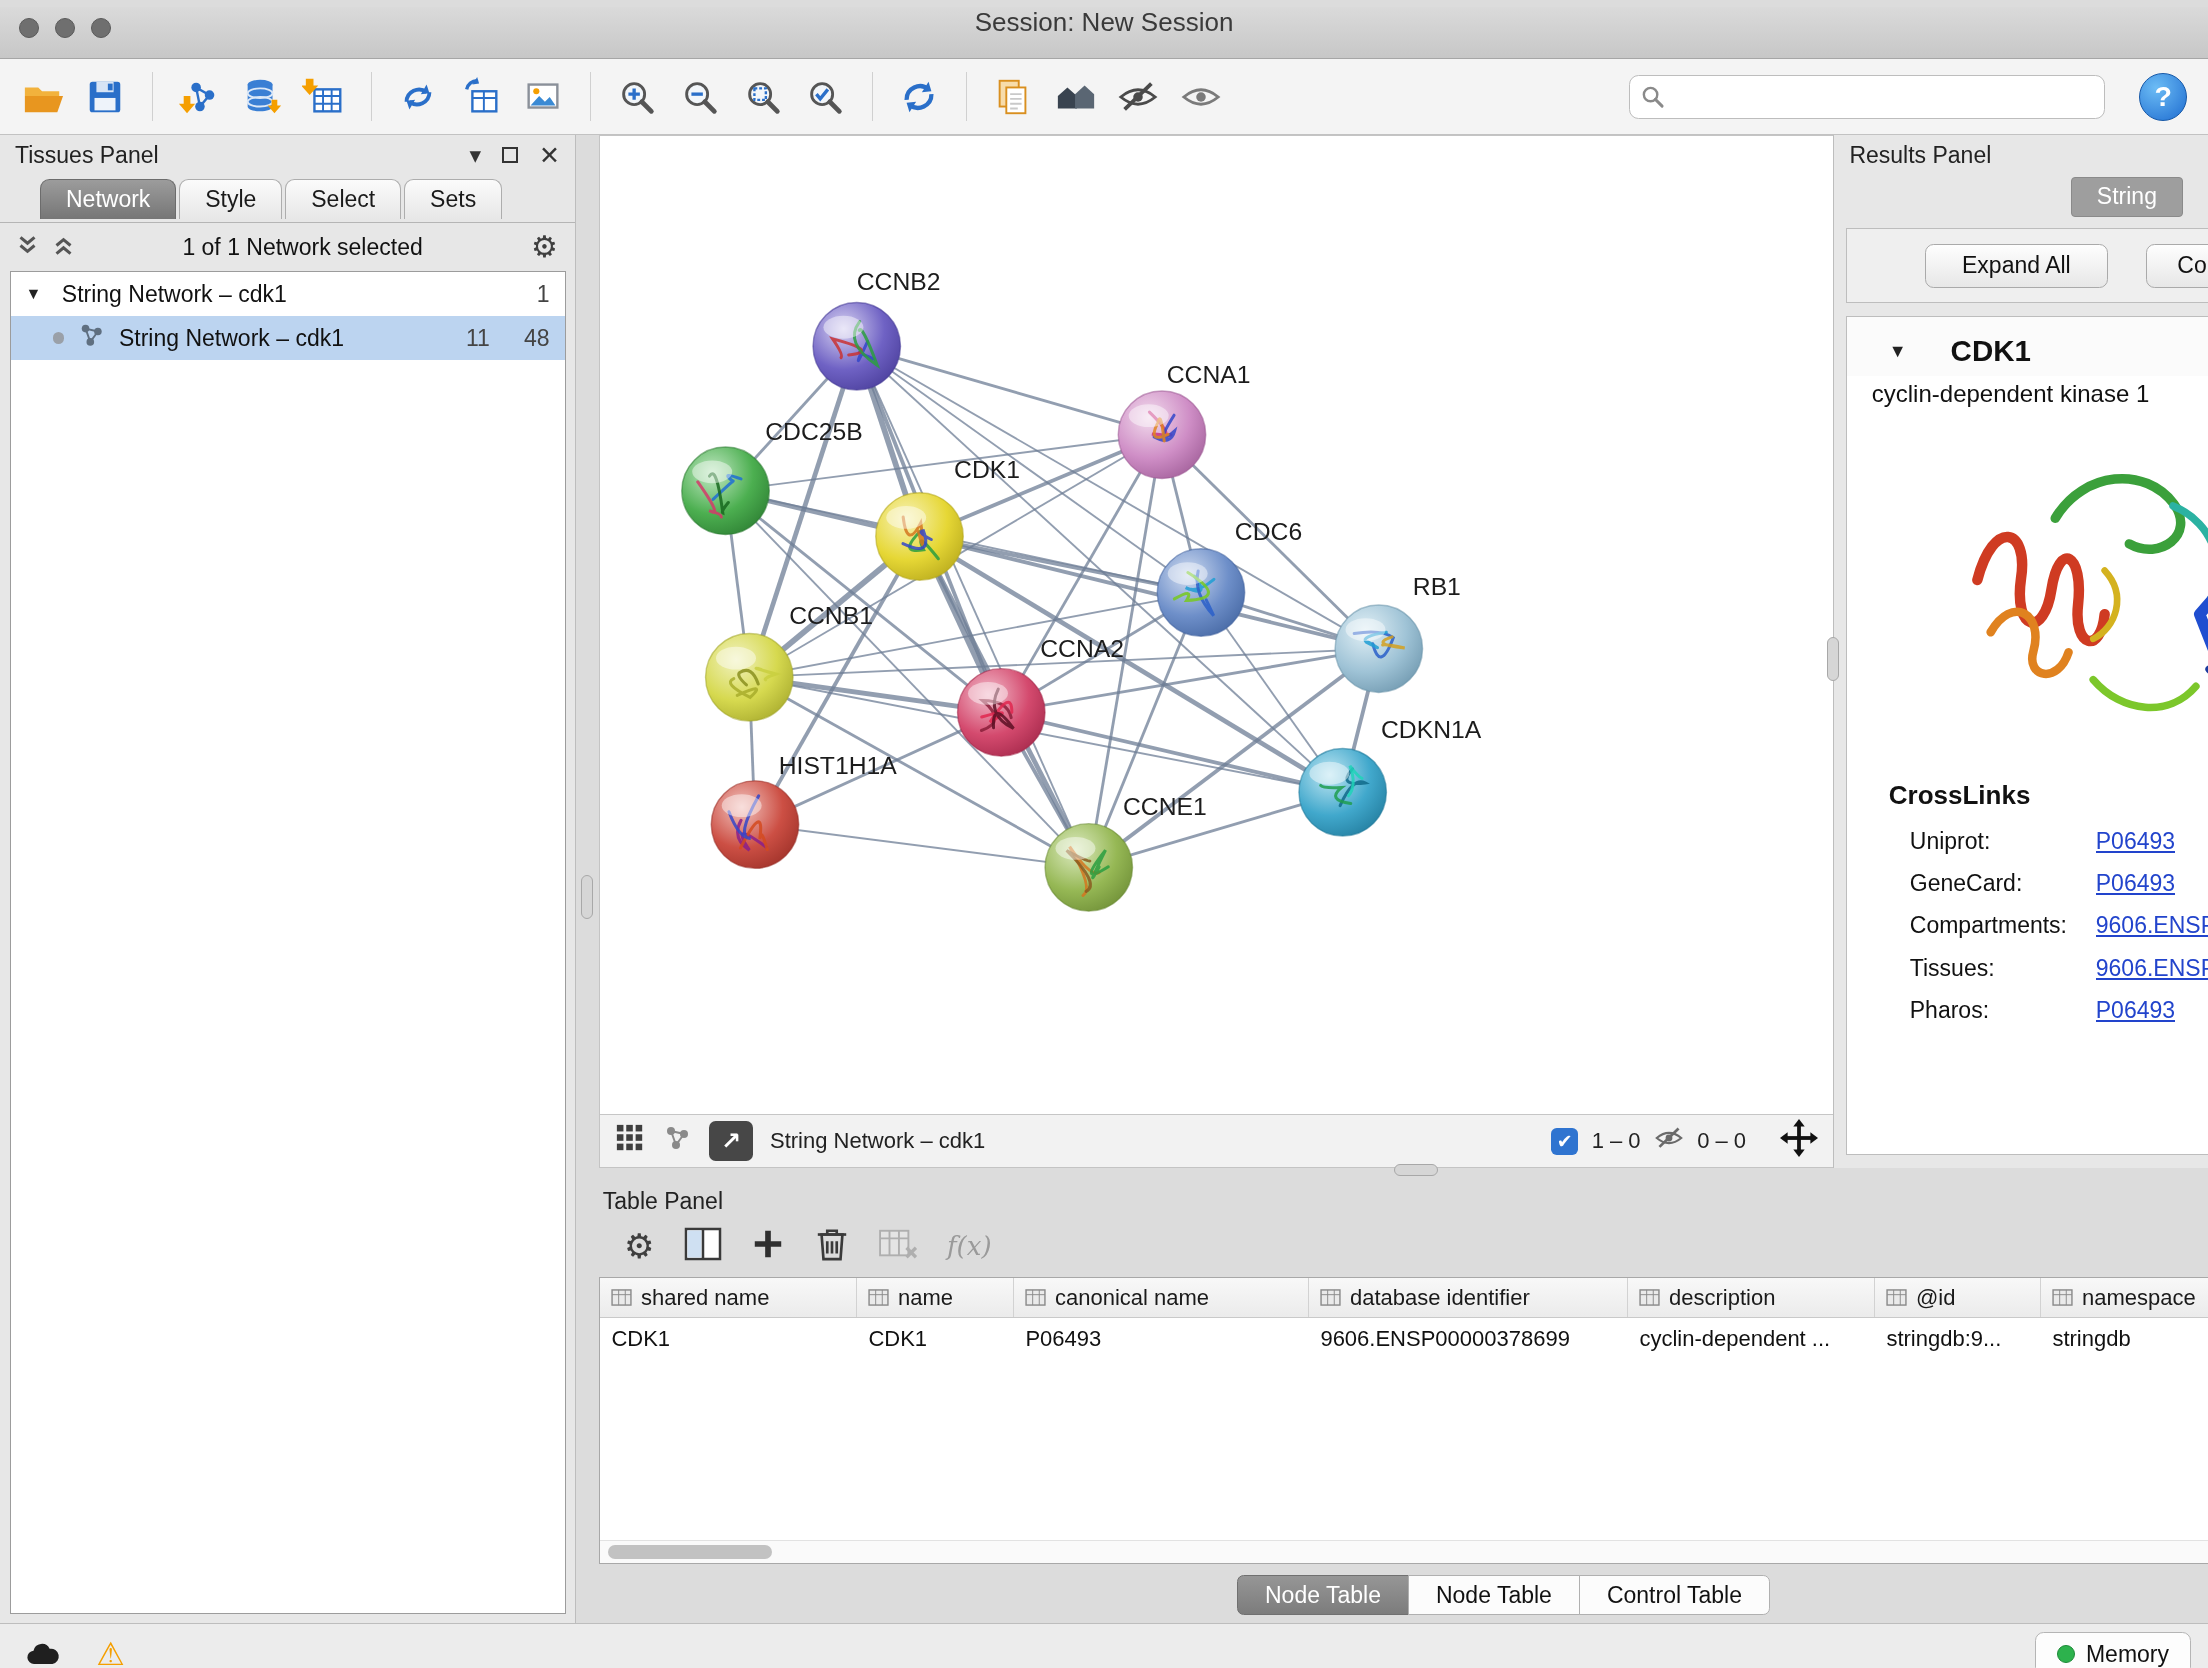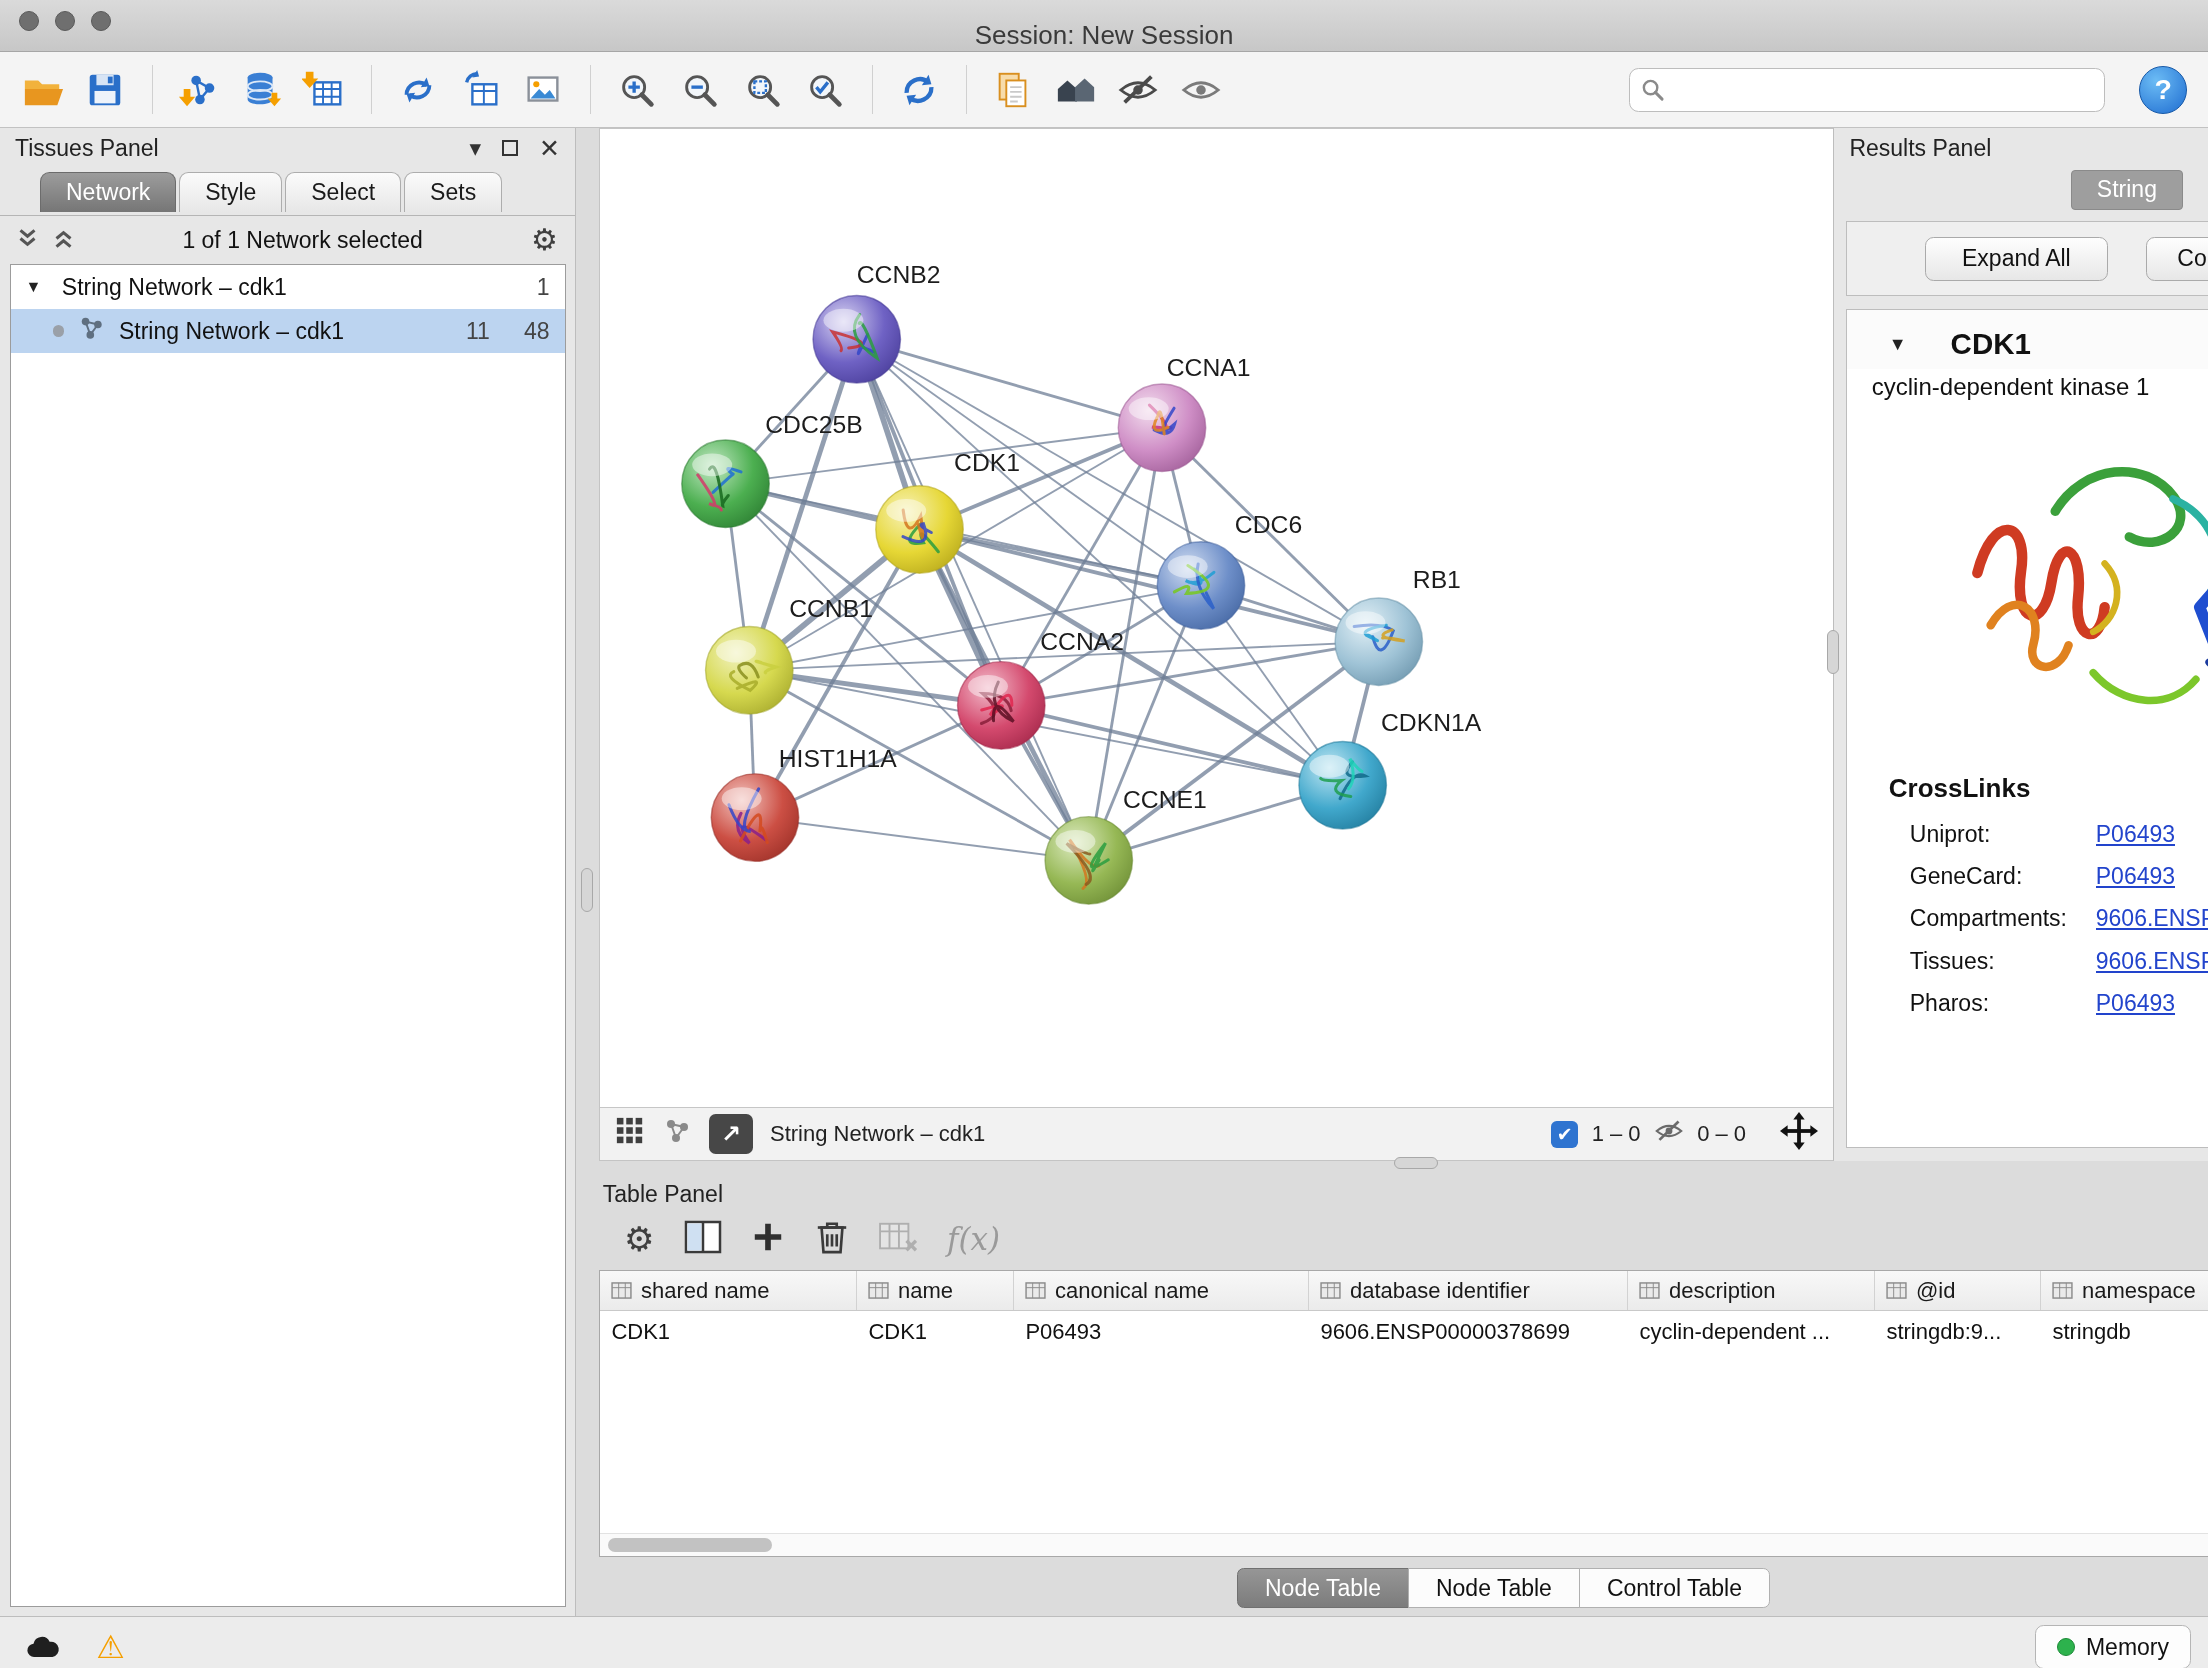--- a/index.html
+++ b/index.html
@@ -1,21 +1,21 @@
 <!DOCTYPE html>
 <html style="font-size:15px"><head>
 <meta charset="utf-8">
 <style>
   * { box-sizing: border-box; margin: 0; padding: 0; }
   html,body { width:2208px; height:1668px; overflow:hidden;
     font-family:"Liberation Sans","DejaVu Sans",sans-serif; background:#dcdcdc; }
 
   
   .titlebar { height:52px; background:linear-gradient(#dadada,#c7c7c7);
-    border-bottom:1px solid #a6a6a6; position:relative; display:flex; align-items:flex-end; }
+    border-bottom:1px solid #a6a6a6; position:relative; display:flex; align-items:flex-start;margin-top:7px; }
   .traffic { position:absolute; left:19px; top:11.4px; display:flex; gap:16px; }
   .light { width:20px; height:20px; border-radius:50%; background:#6f6f6f; border:1px solid #5a5a5a; }
   .win-title { margin:0 auto; font-size:26px; color:#3a3a3a; }
 
   
   .toolbar { height:76px; background:#f4f4f4; border-bottom:1px solid #c2c2c2;
     display:flex; align-items:center; padding:0 15px; gap:7.6px; }
   .tbtn { width:55px; height:55px; display:flex; align-items:center; justify-content:center;
     border-radius:7.6px; flex:none; }
   .sep { width:1px; height:49px; background:#d0d0d0; margin:0 11.4px; flex:none; }
@@ -112,21 +112,21 @@
   .tp-scroll { position:absolute; bottom:0; left:0; right:0; height:23px; background:#fafafa;
     border-top:1px solid #e2e2e2; }
   .tp-thumb { position:absolute; left:7.6px; bottom:3.8px; width:164px; height:14.3px; border-radius:7.6px;
     background:#c2c2c2; }
   .tp-tabs { display:flex; justify-content:center; padding:11.4px 0 1.9px; }
   .tp-tab { height:40px; padding:16px 27px; font-size:23px; display:flex; align-items:center;
     background:#fcfcfc; border:1px solid #b0b0b0; color:#111; margin-left:-1px; }
   .tp-tab:first-child { border-radius:6.7px 0 0 6.7px; margin-left:0; }
   .tp-tab:last-child { border-radius:0 6.7px 6.7px 0; }
   .tp-tab.selected { background:linear-gradient(#969696,#7c7c7c); color:#fff; border-color:#707070; }
-  .fx { font-family:"DejaVu Serif",serif; font-style:italic; font-size:31px; color:#9a9a9a; }
+  .fx { font-family:"DejaVu Serif",serif; font-style:italic; font-size:26px; color:#9a9a9a; }
 
   
   .status { height:61px; background:#ececec; border-top:1px solid #bdbdbd; display:flex;
     align-items:center; padding:0 17px; gap:17px; }
   .sb-btn { width:51px; height:44px; display:flex; align-items:center; justify-content:center;
     border-radius:6.7px; }
   .warn-glyph { font-size:32px; color:#f59f00; }
   .memory-btn { margin-left:auto; display:flex; align-items:center; gap:11.4px; padding:0 21px;
     height:44px; background:#fdfdfd; border:1px solid #b5b5b5; border-radius:8.6px;
     font-size:23px; color:#111; }

